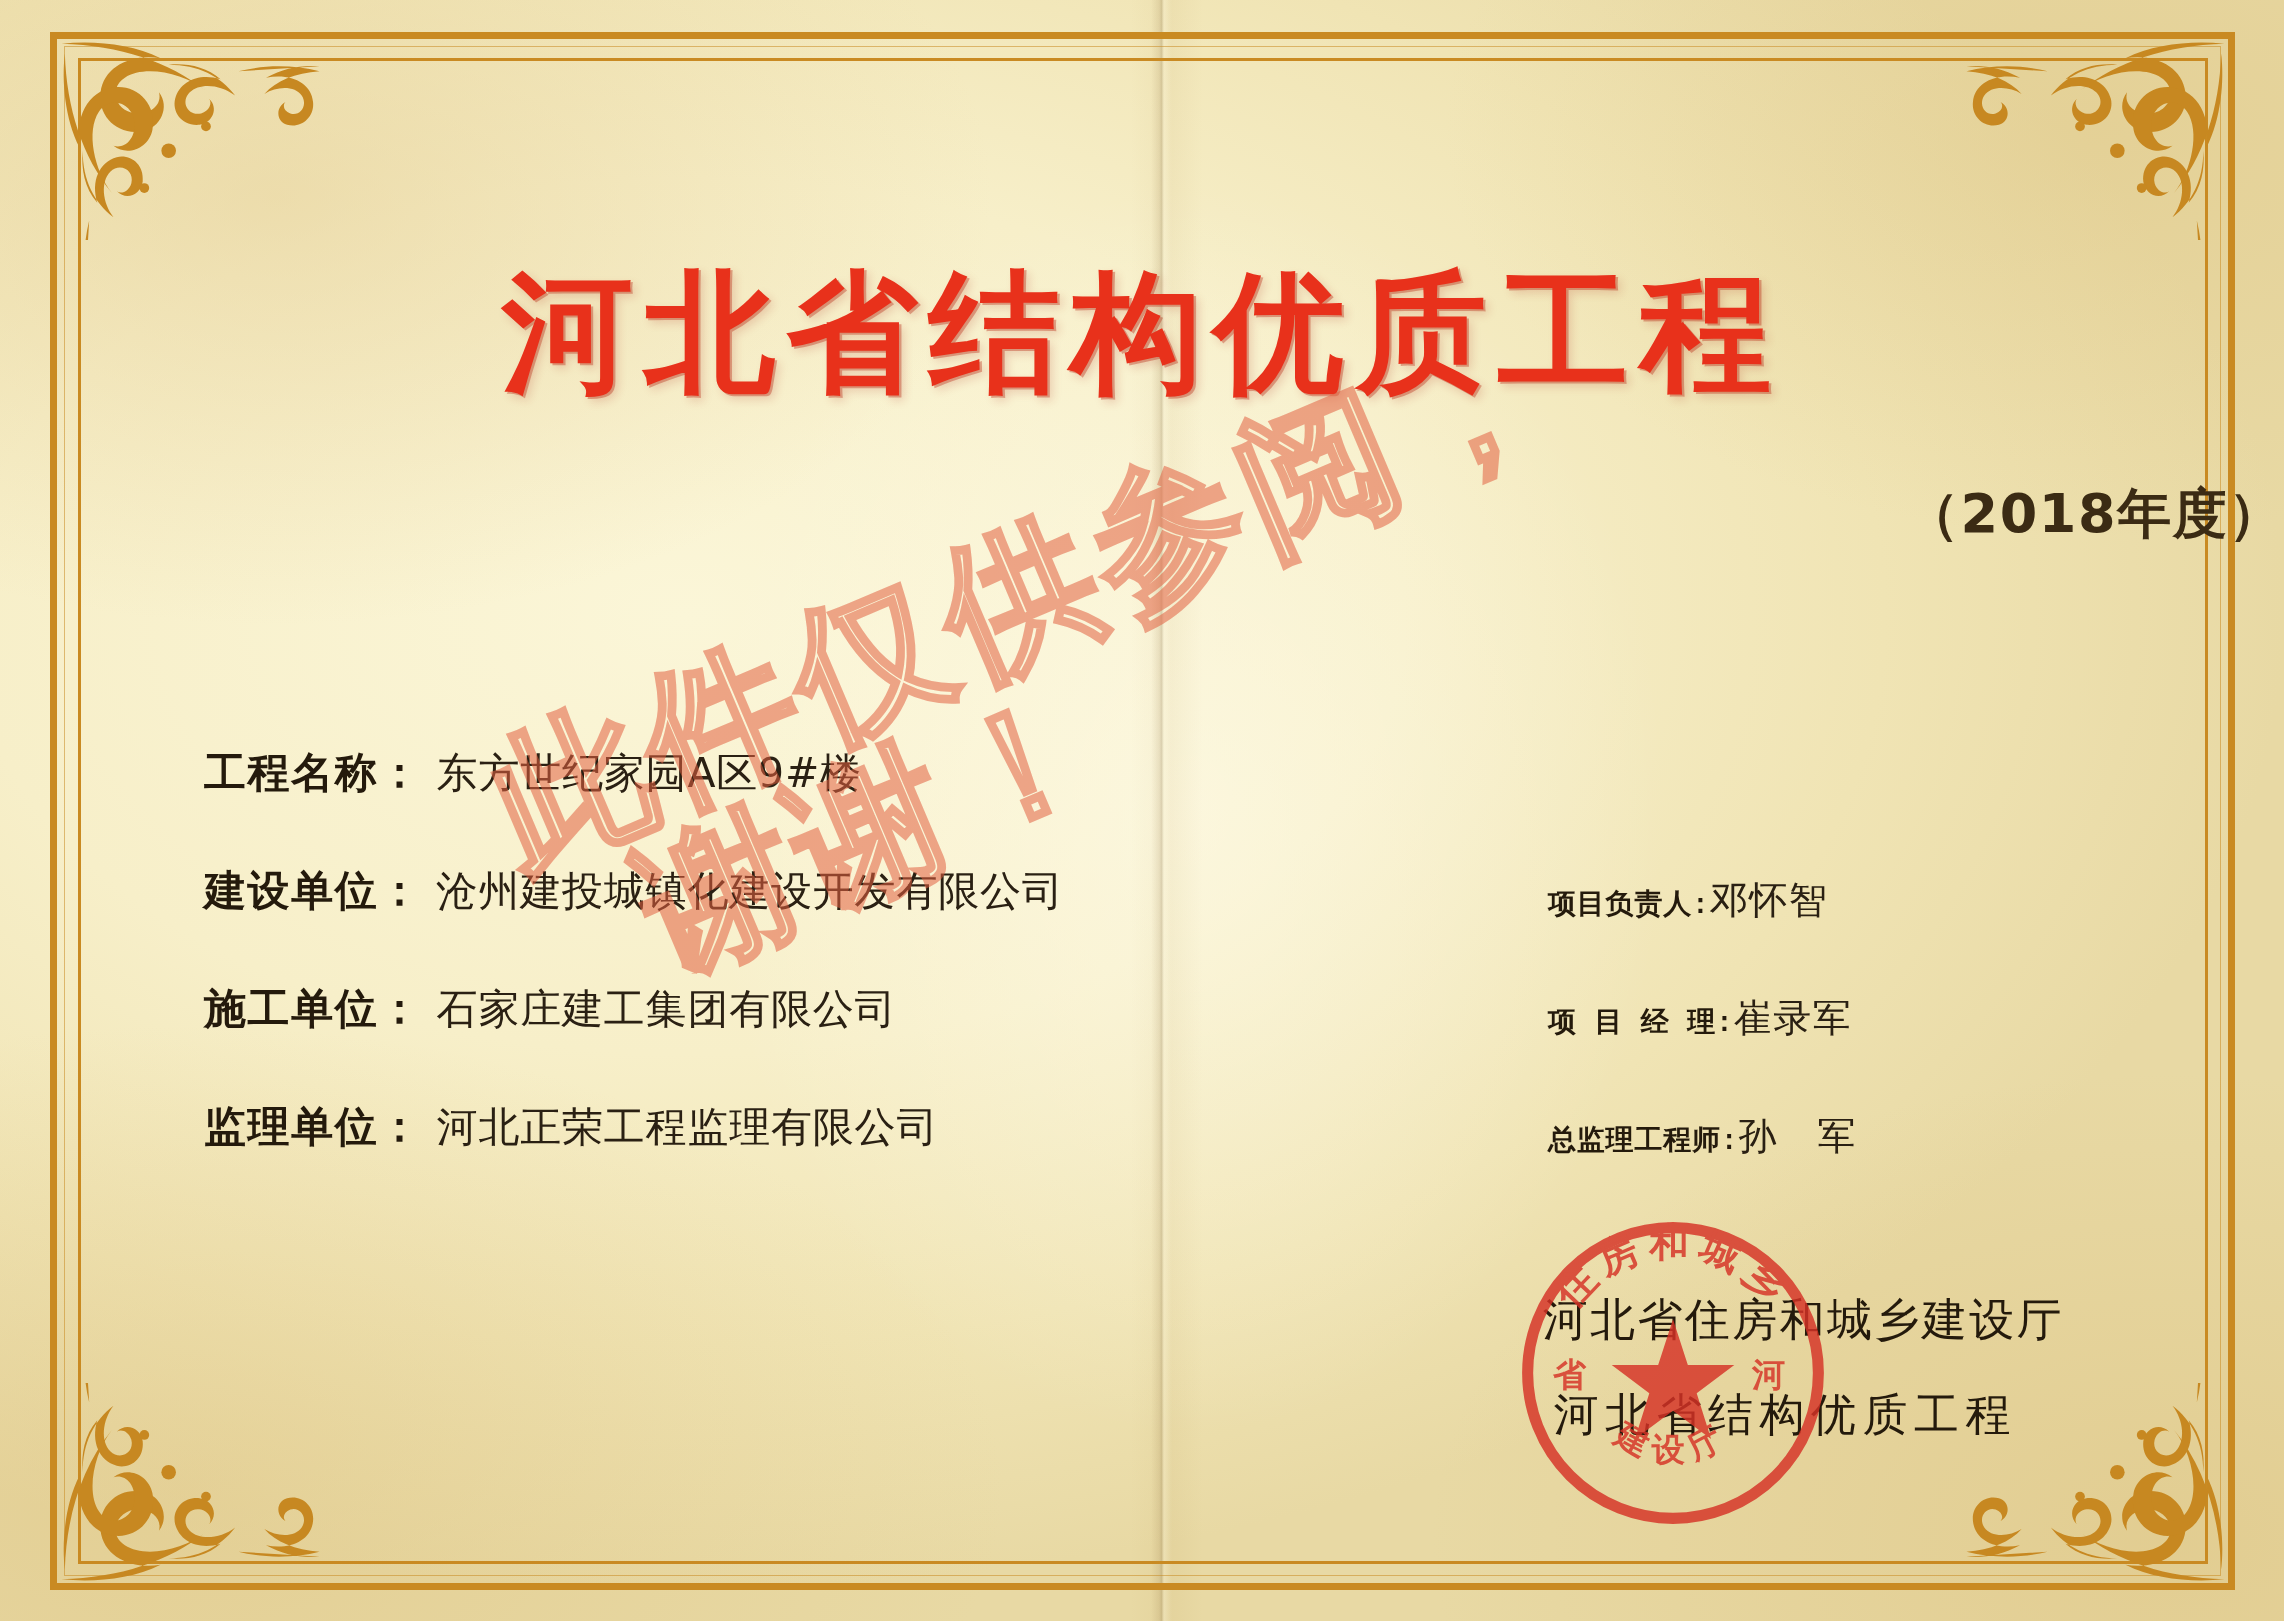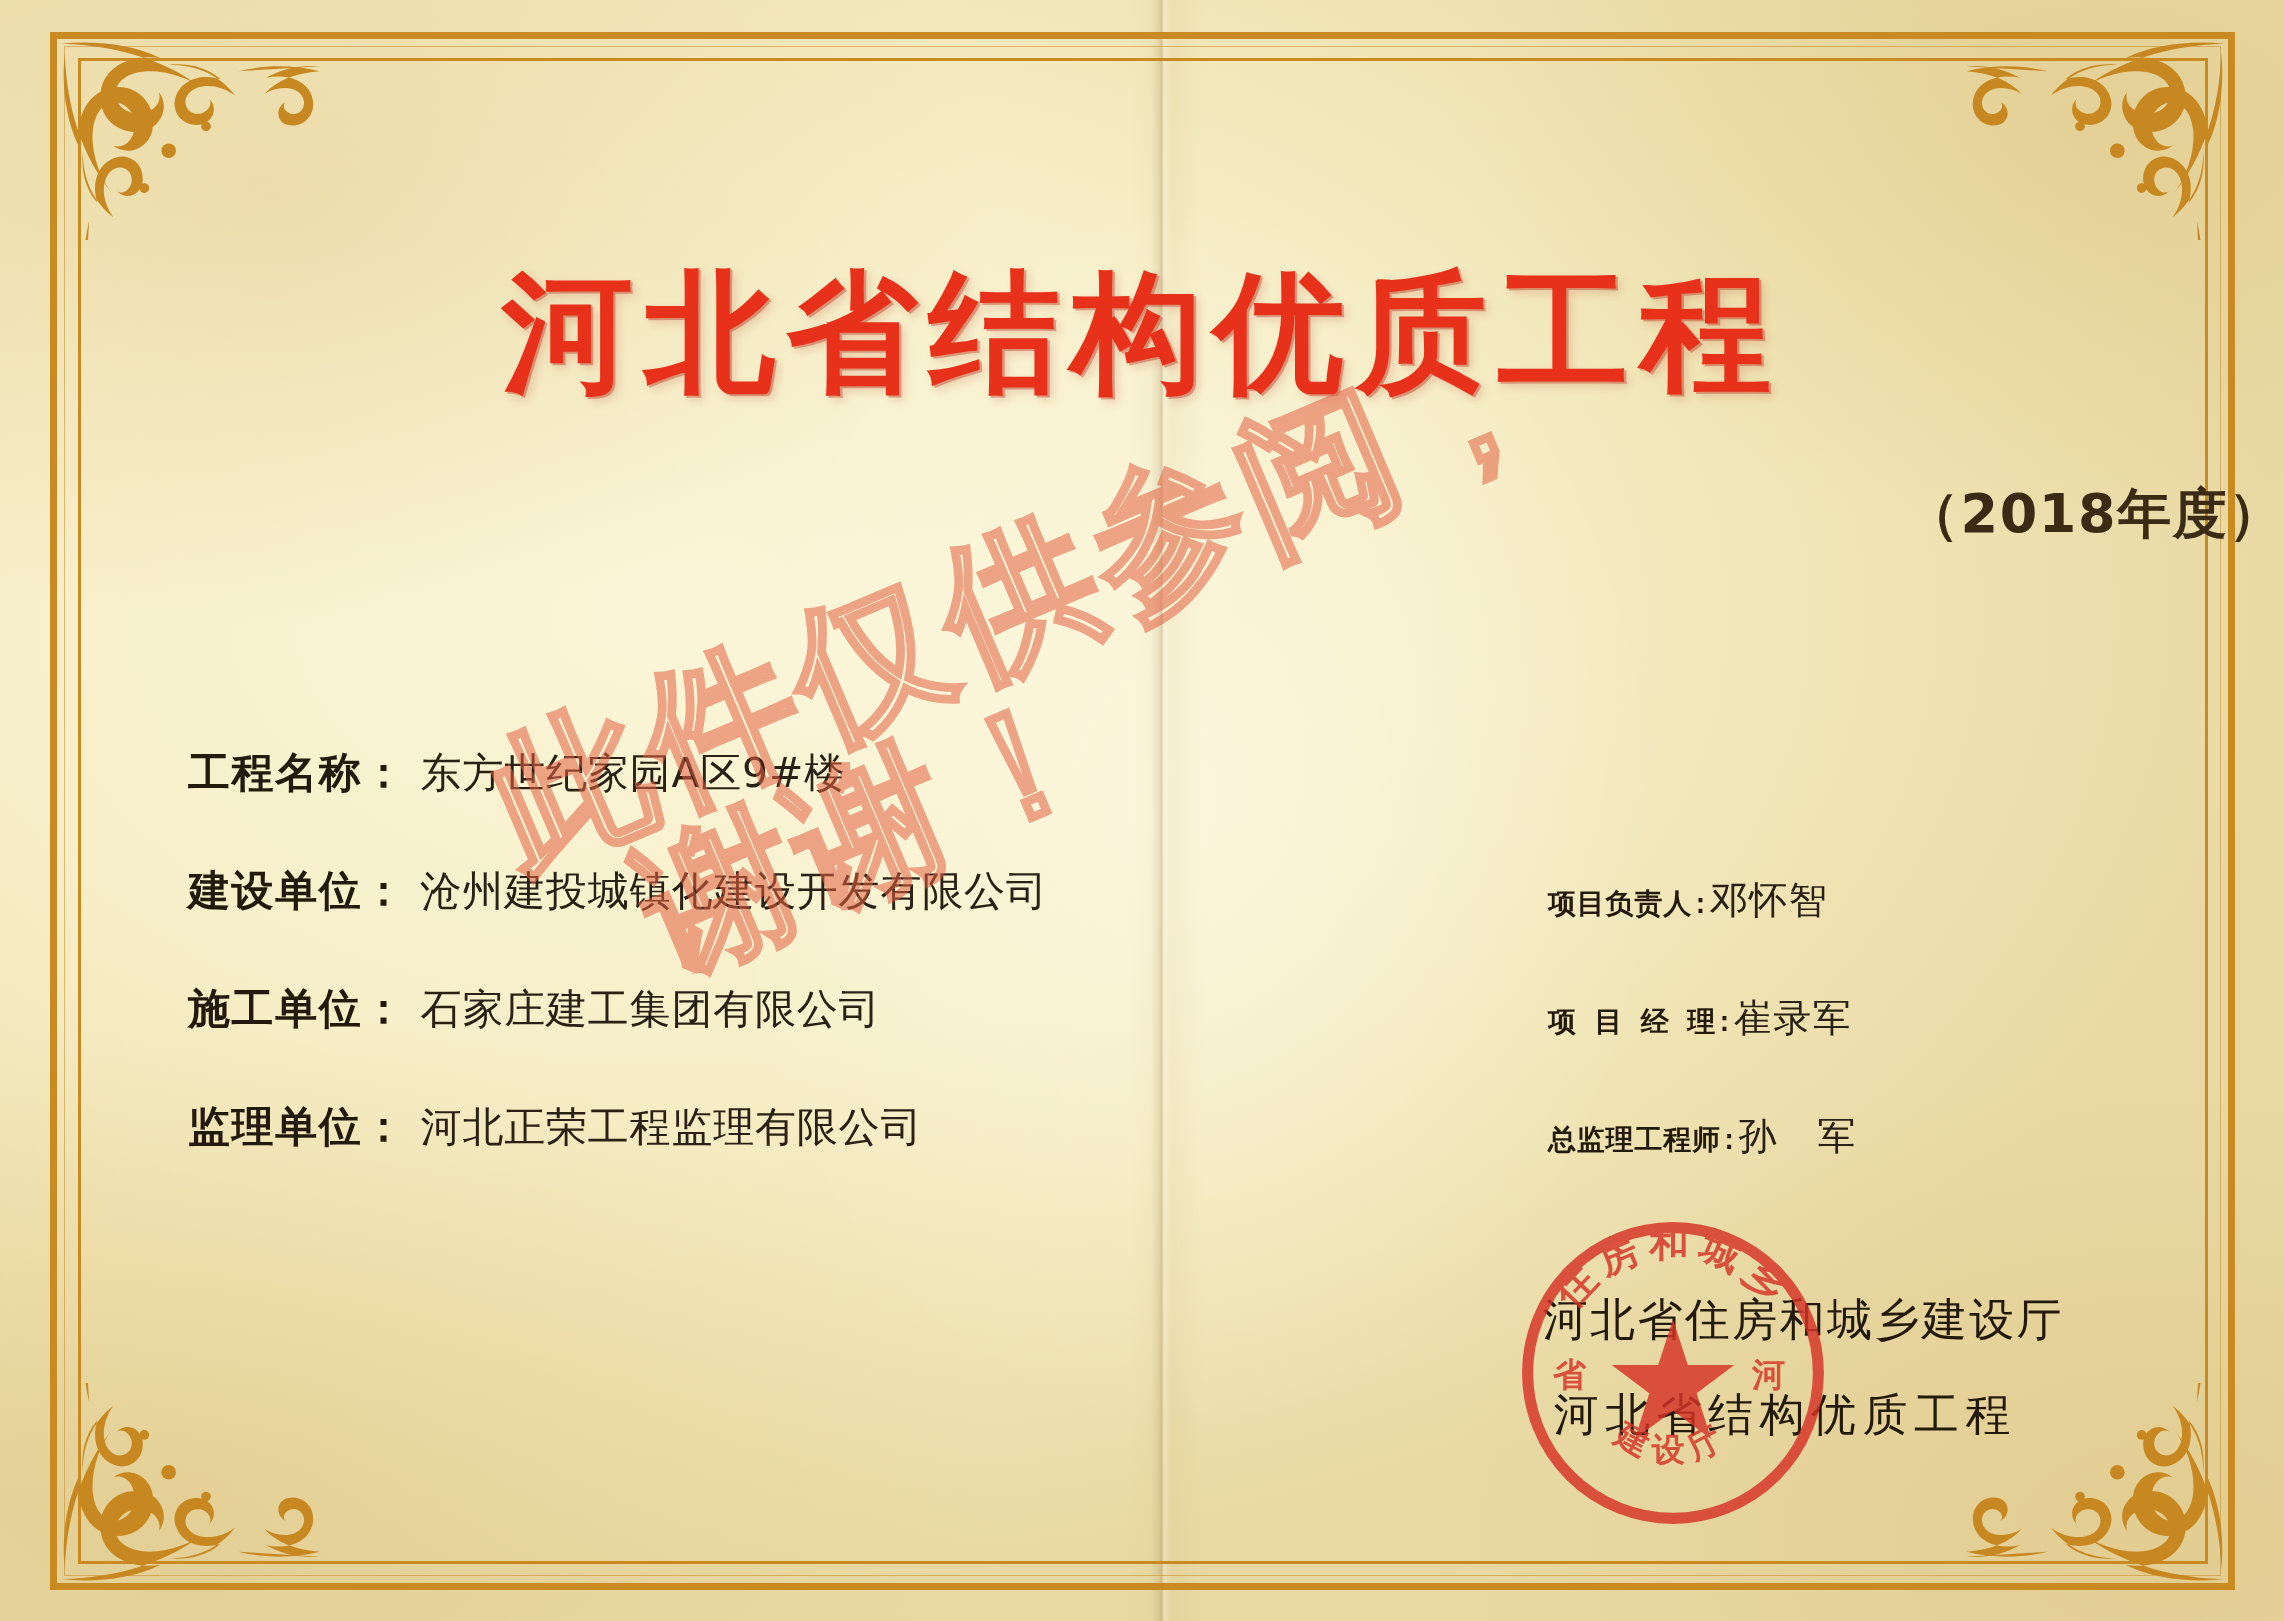--- a/index.html
+++ b/index.html
@@ -112,21 +112,21 @@
     font-family: "DejaVu Sans", sans-serif;
     font-weight: bold;
     font-size: 54px;
     color: #3b2b14;
     letter-spacing: 1.6px;
   }
 
   
   .fields-left {
     position: absolute;
-    left: 188px;
+    left: 204px;
     top: 745px;
     width: 1037px;
   }
   .field-row {
     display: flex;
     align-items: baseline;
     margin-bottom: 68px;
     height: 50px;
   }
   .field-label {

